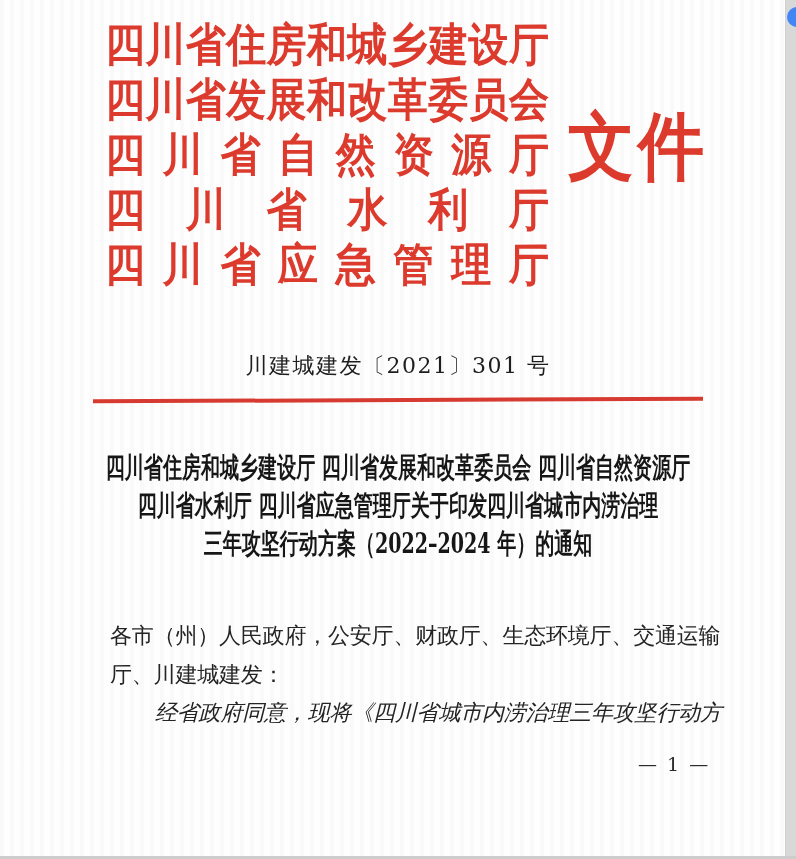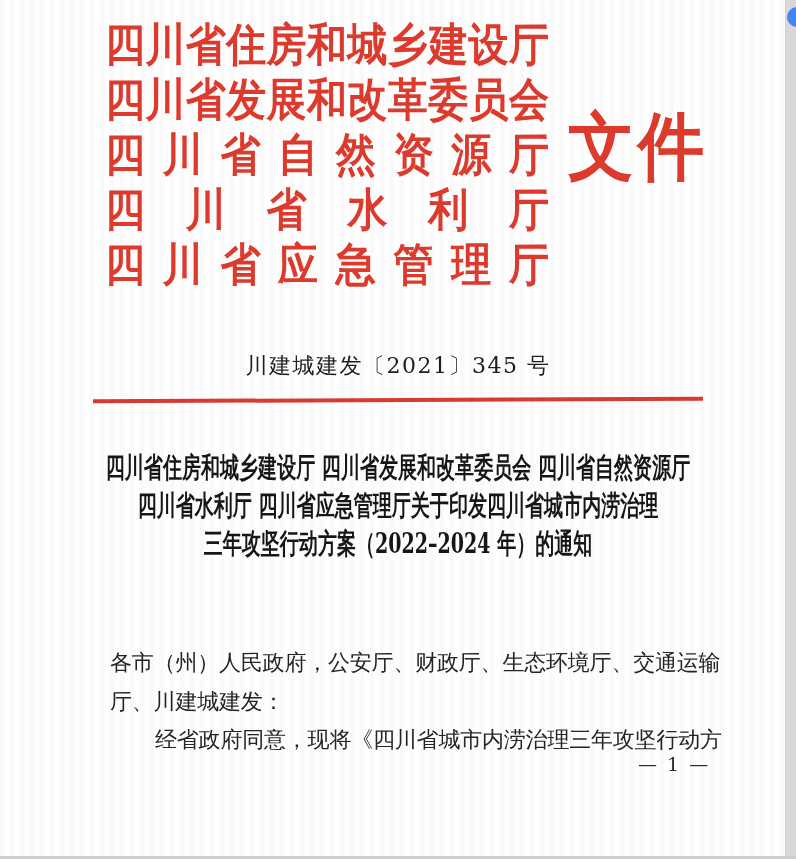--- a/index.html
+++ b/index.html
@@ -89,29 +89,29 @@
     line-height: 38px;
     font-weight: bold;
     color: var(--title_ink, #161616);
     white-space: nowrap;
   }
 
   
   .body-text {
     position: absolute;
     left: 110px;
-    top: 644px;
+    top: 617px;
     width: 592px;
     font-size: 22px;
     line-height: 38.5px;
     letter-spacing: -0.2px;
     color: var(--body_ink, #242424);
     white-space: nowrap;
   }
-  .body-line.indent { text-indent: 45px; }
+  .body-line.indent { text-indent: 45px; font-style: italic; }
 
   
   .page-number {
     position: absolute;
     left: 638px;
     top: 753px;
     font-size: 19px;
     letter-spacing: 2px;
     color: #2b2b2b;
     white-space: nowrap;
@@ -202,21 +202,21 @@
         <span>应</span>
         <span>急</span>
         <span>管</span>
         <span>理</span>
         <span>厅</span>
       </div>
   </div>
 
   <div class="doc-type">文件</div>
 
-  <div class="doc-number">川建城建发〔2021〕345 号</div>
+  <div class="doc-number">川建城建发〔2021〕301 号</div>
 
   <div class="red-rule"></div>
 
   <div class="title">
     <div class="title-line">四川省住房和城乡建设厅 四川省发展和改革委员会 四川省自然资源厅</div>
     <div class="title-line">四川省水利厅 四川省应急管理厅关于印发四川省城市内涝治理</div>
     <div class="title-line">三年攻坚行动方案（2022–2024 年）的通知</div>
   </div>
 
   <div class="body-text">

